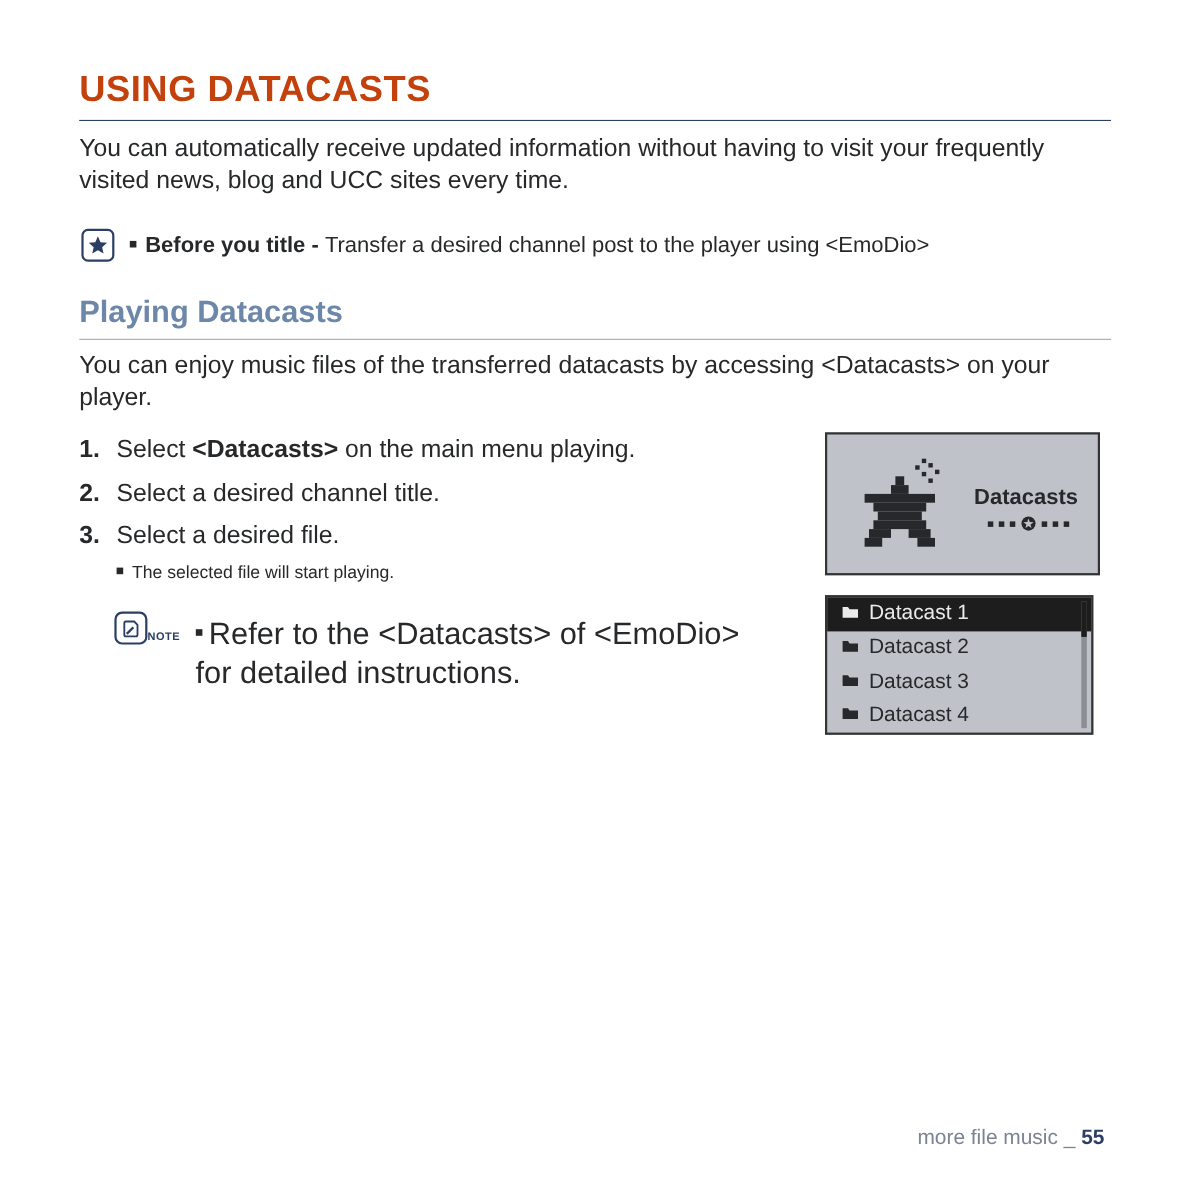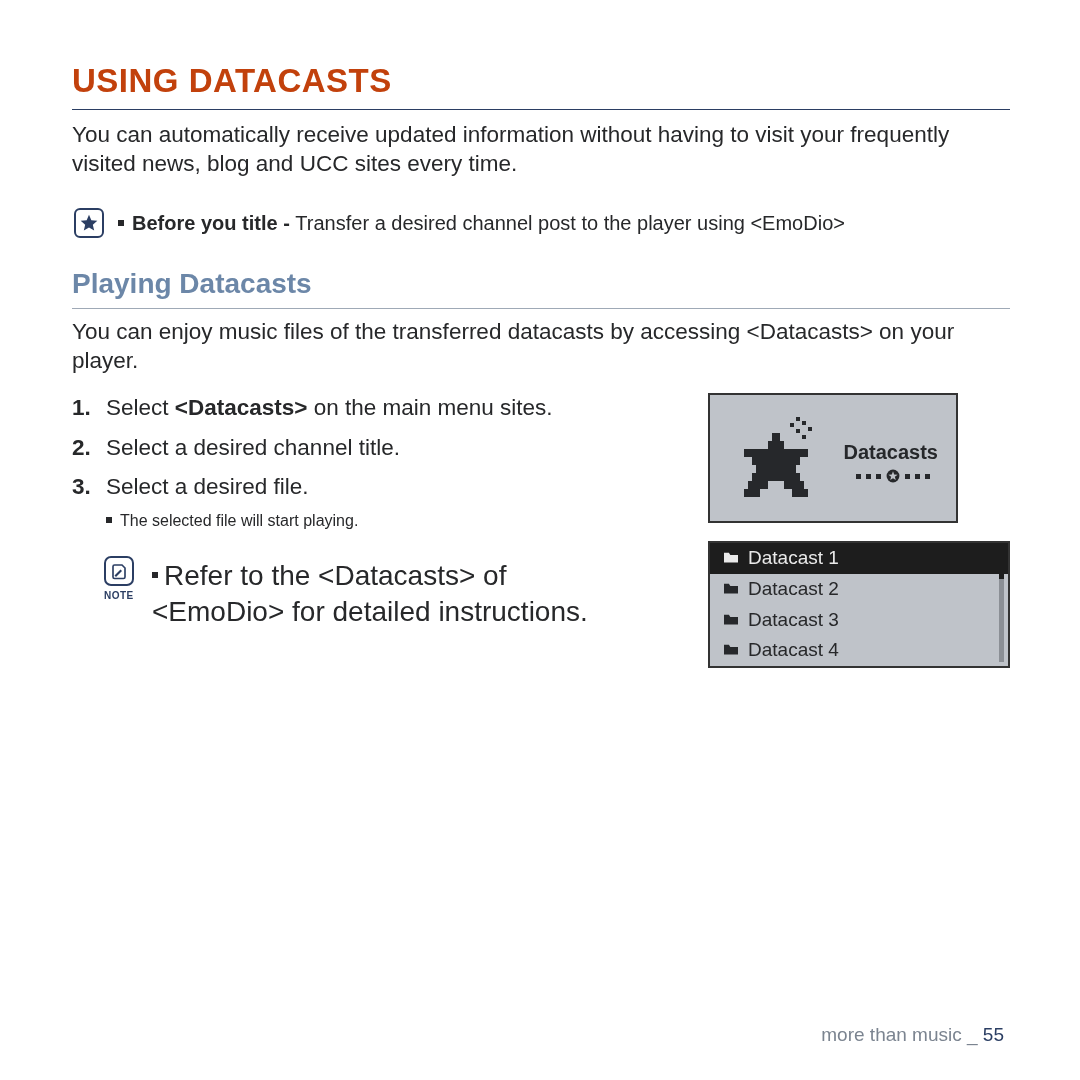--- a/index.html
+++ b/index.html
@@ -64,21 +64,21 @@
   .steps li .txt b { font-weight: bold; }
   .sub-bullet {
     font-size: 16px;
     margin-left: 34px;
     margin-top: 2px;
     margin-bottom: 10px;
   }
   .sub-bullet .sq { display:inline-block; width:6px; height:6px; background:#27282a; vertical-align: middle; margin-right: 8px; position: relative; top:-2px;}
 
   .note-row { display:flex; gap: 14px; margin-top: 24px; margin-left: 32px; align-items:flex-start;}
-  .note-badge { flex:0 0 34px; display:flex; flex-direction:column; align-items:flex-start; }
+  .note-badge { flex:0 0 34px; display:flex; flex-direction:row; align-items:flex-end; }
   .note-badge .box {
     width: 30px; height: 30px; border:2.5px solid #2b3e63; border-radius:7px;
     display:flex; align-items:center; justify-content:center;
   }
   .note-badge .lbl { font-size: 10px; letter-spacing: 0.5px; color:#2b3e63; font-weight:bold; margin-top:3px;}
   .note-text { font-size:28px; padding-top:2px; }
   .note-text .sq { display:inline-block; width:6px; height:6px; background:#27282a; vertical-align: middle; margin-right: 6px; position: relative; top:-2px;}
 
   
   .screen1 {
@@ -100,21 +100,21 @@
   .screen1 .dots-row .d { width:5px; height:5px; background:#26282b; }
   .screen1 .dots-row .star {
     width:14px; height:14px;
   }
   .screen1 .pixel-star {
     position:absolute; left: 18px; top: 18px;
     width: 96px; height: 96px;
   }
 
   .screen2 {
-    width: 302px;
+    width: 244px;
     border: 2.5px solid #333;
     background: #bfc3c9;
     position: relative;
     padding: 0;
   }
   .screen2 .row {
     display:flex; align-items:center; gap:8px;
     padding: 3px 12px 3px 12px;
     font-size: 19px;
   }
@@ -123,21 +123,21 @@
   .screen2 .scroll {
     position:absolute; right:4px; top:4px; width:5px; height: calc(100% - 8px);
     background:#8b8f95;
   }
   .screen2 .scroll .thumb { width:100%; height:28%; background:#1d1d1d; }
 
   .footer {
     position:absolute; bottom: 32px; right: 76px;
     font-size: 19px; color:#7b8490;
   }
-  .footer .pg { font-weight: normal; color:#2b3e63; }
+  .footer .pg { font-weight: bold; color:#2b3e63; }
 </style>
 </head>
 <body>
 
 <h1 class="h1">USING DATACASTS</h1>
 
 <p class="intro">You can automatically receive updated information without having to visit your frequently visited news, blog and UCC sites every time.</p>
 
 <div class="before-row">
   <div class="star-badge">
@@ -152,21 +152,21 @@
 
 <h2 class="h2">Playing Datacasts</h2>
 
 <p class="sub-intro">You can enjoy music files of the transferred datacasts by accessing &lt;Datacasts&gt; on your player.</p>
 
 <div class="body-cols">
   <div class="col-left">
     <ol class="steps">
       <li>
         <span class="num">1.</span>
-        <span class="txt"><span>Select </span><b>&lt;Datacasts&gt;</b><span> on the main menu sites.</span></span>
+        <span class="txt"><span>Select </span><b>&lt;Datacasts&gt;</b><span> on the main menu playing.</span></span>
       </li>
       <li>
         <span class="num">2.</span>
         <span class="txt">Select a desired channel title.</span>
       </li>
       <li>
         <span class="num">3.</span>
         <span class="txt">Select a desired file.</span>
       </li>
     </ol>
@@ -257,14 +257,14 @@
           </div>
         </div>
       <div class="scroll">
           <div class="thumb"></div>
         </div>
     </div>
   </div>
 </div>
 
 <div class="footer">
-  <span>more than music</span><span> _ </span><span class="pg">55</span>
+  <span>more file music</span><span> _ </span><span class="pg">55</span>
 </div>
 
 </body></html>

